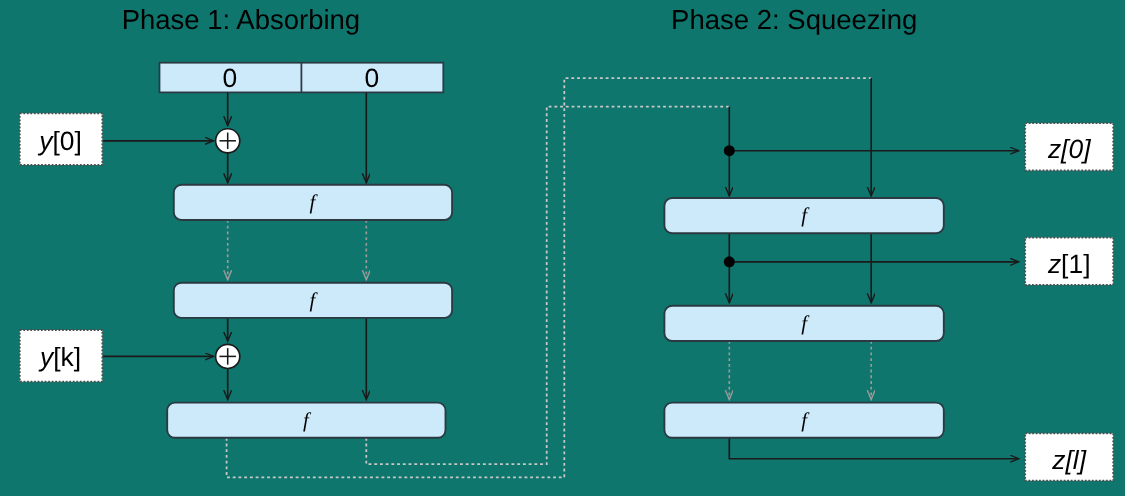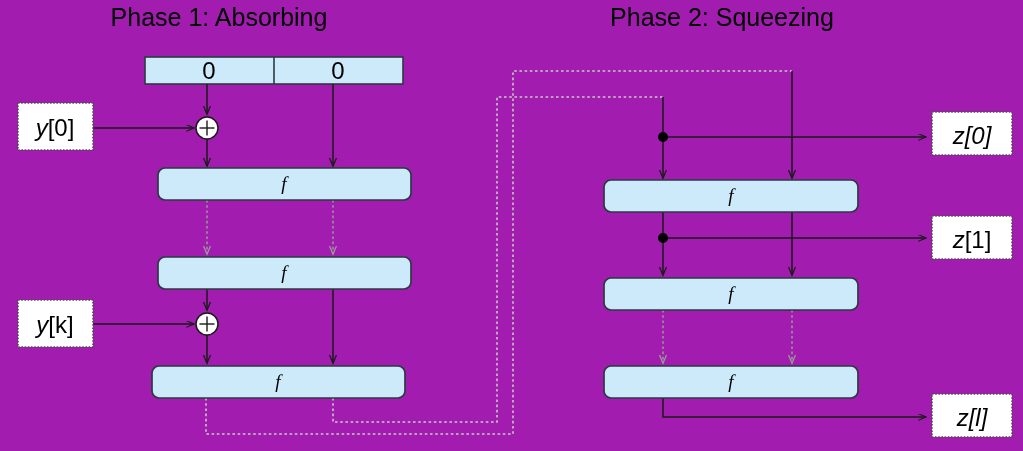--- a/index.html
+++ b/index.html
@@ -7,21 +7,21 @@
     padding: 0;
     background: #ffffff;
   }
   body {
     font-family: "Liberation Sans", sans-serif;
   }
   #stage {
     position: relative;
     width: 1023px;
     height: 451px;
-    background: #a21caf;
+    background: #0f766e;
     overflow: hidden;
   }
   #diagram-svg {
     position: absolute;
     left: 0;
     top: 0;
     width: 1023px;
     height: 451px;
     display: block;
   }

